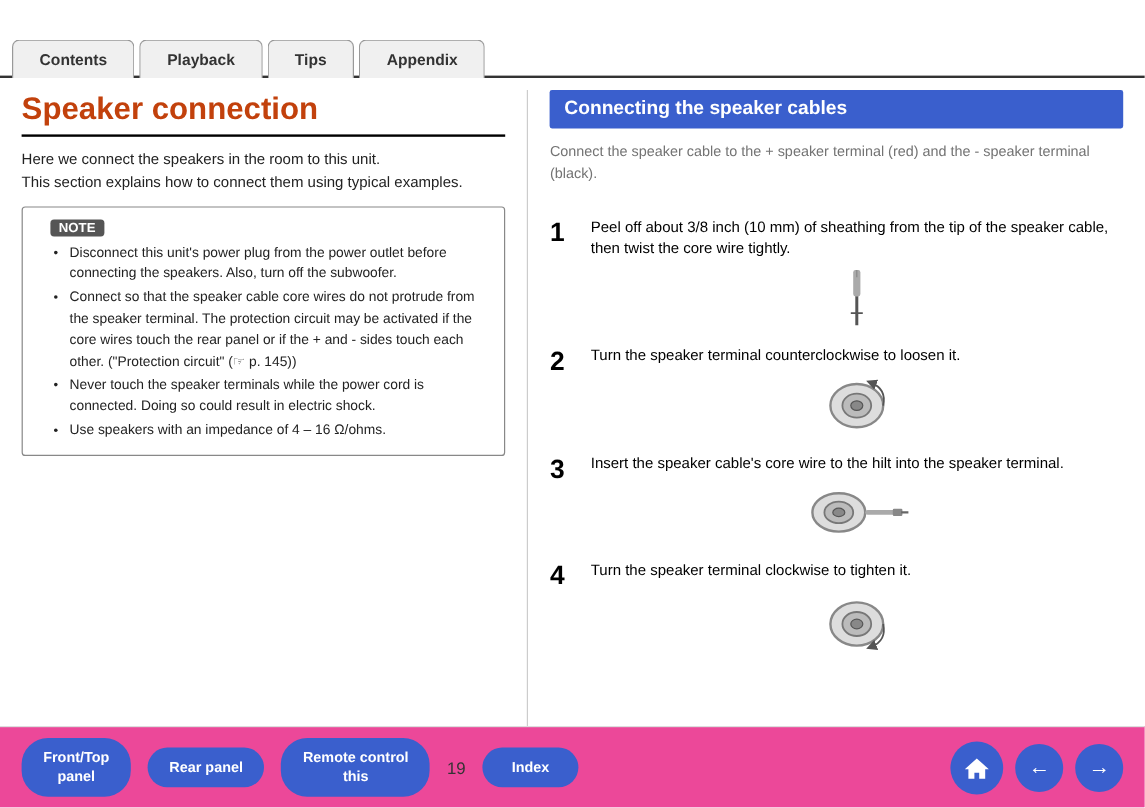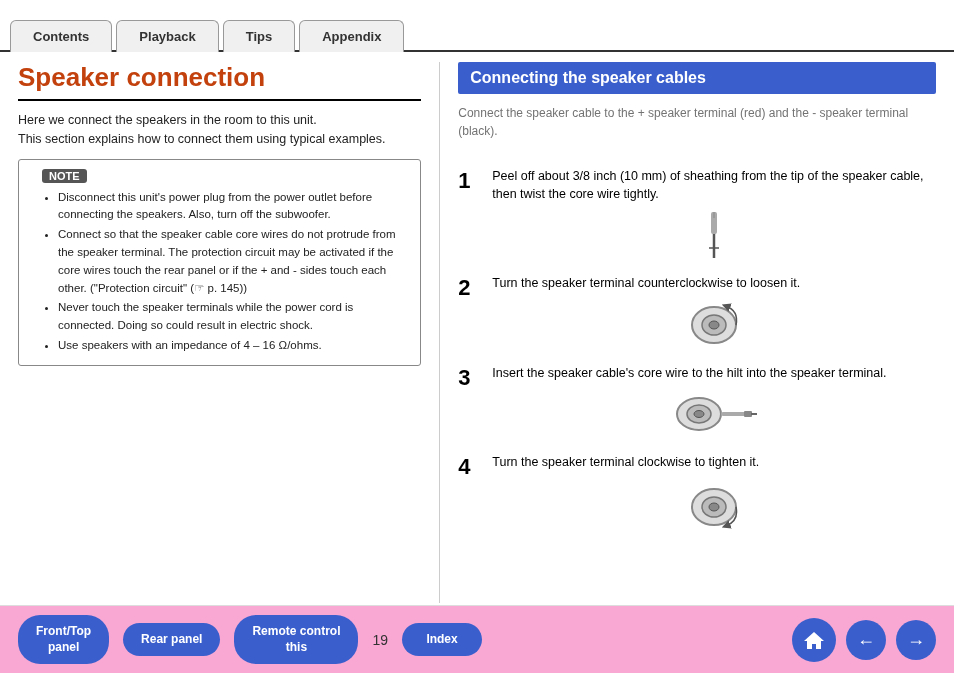--- a/index.html
+++ b/index.html
@@ -12,21 +12,21 @@
       overflow: hidden;
       position: relative;
     }
 
     
     .top-nav {
       display: flex;
       align-items: flex-end;
       padding: 0 10px;
       border-bottom: 2px solid #333;
-      height: 52px;
+      height: 65px;
       background: #fff;
     }
     .nav-tab {
       padding: 8px 22px;
       border: 1.5px solid #999;
       border-bottom: none;
       border-radius: 6px 6px 0 0;
       font-size: 13px;
       font-weight: bold;
       cursor: pointer;
@@ -149,21 +149,21 @@
     
     svg { display: block; }
 
     
     .bottom-nav {
       position: absolute;
       bottom: 0;
       left: 0;
       right: 0;
       height: 68px;
-      background: #f9a8d4;
+      background: #ec4899;
       border-top: 1px solid #ddd;
       display: flex;
       align-items: center;
       padding: 0 18px;
     }
     .bottom-btn {
       background: #3a5fcd;
       color: #fff;
       font-size: 12px;
       font-weight: bold;

